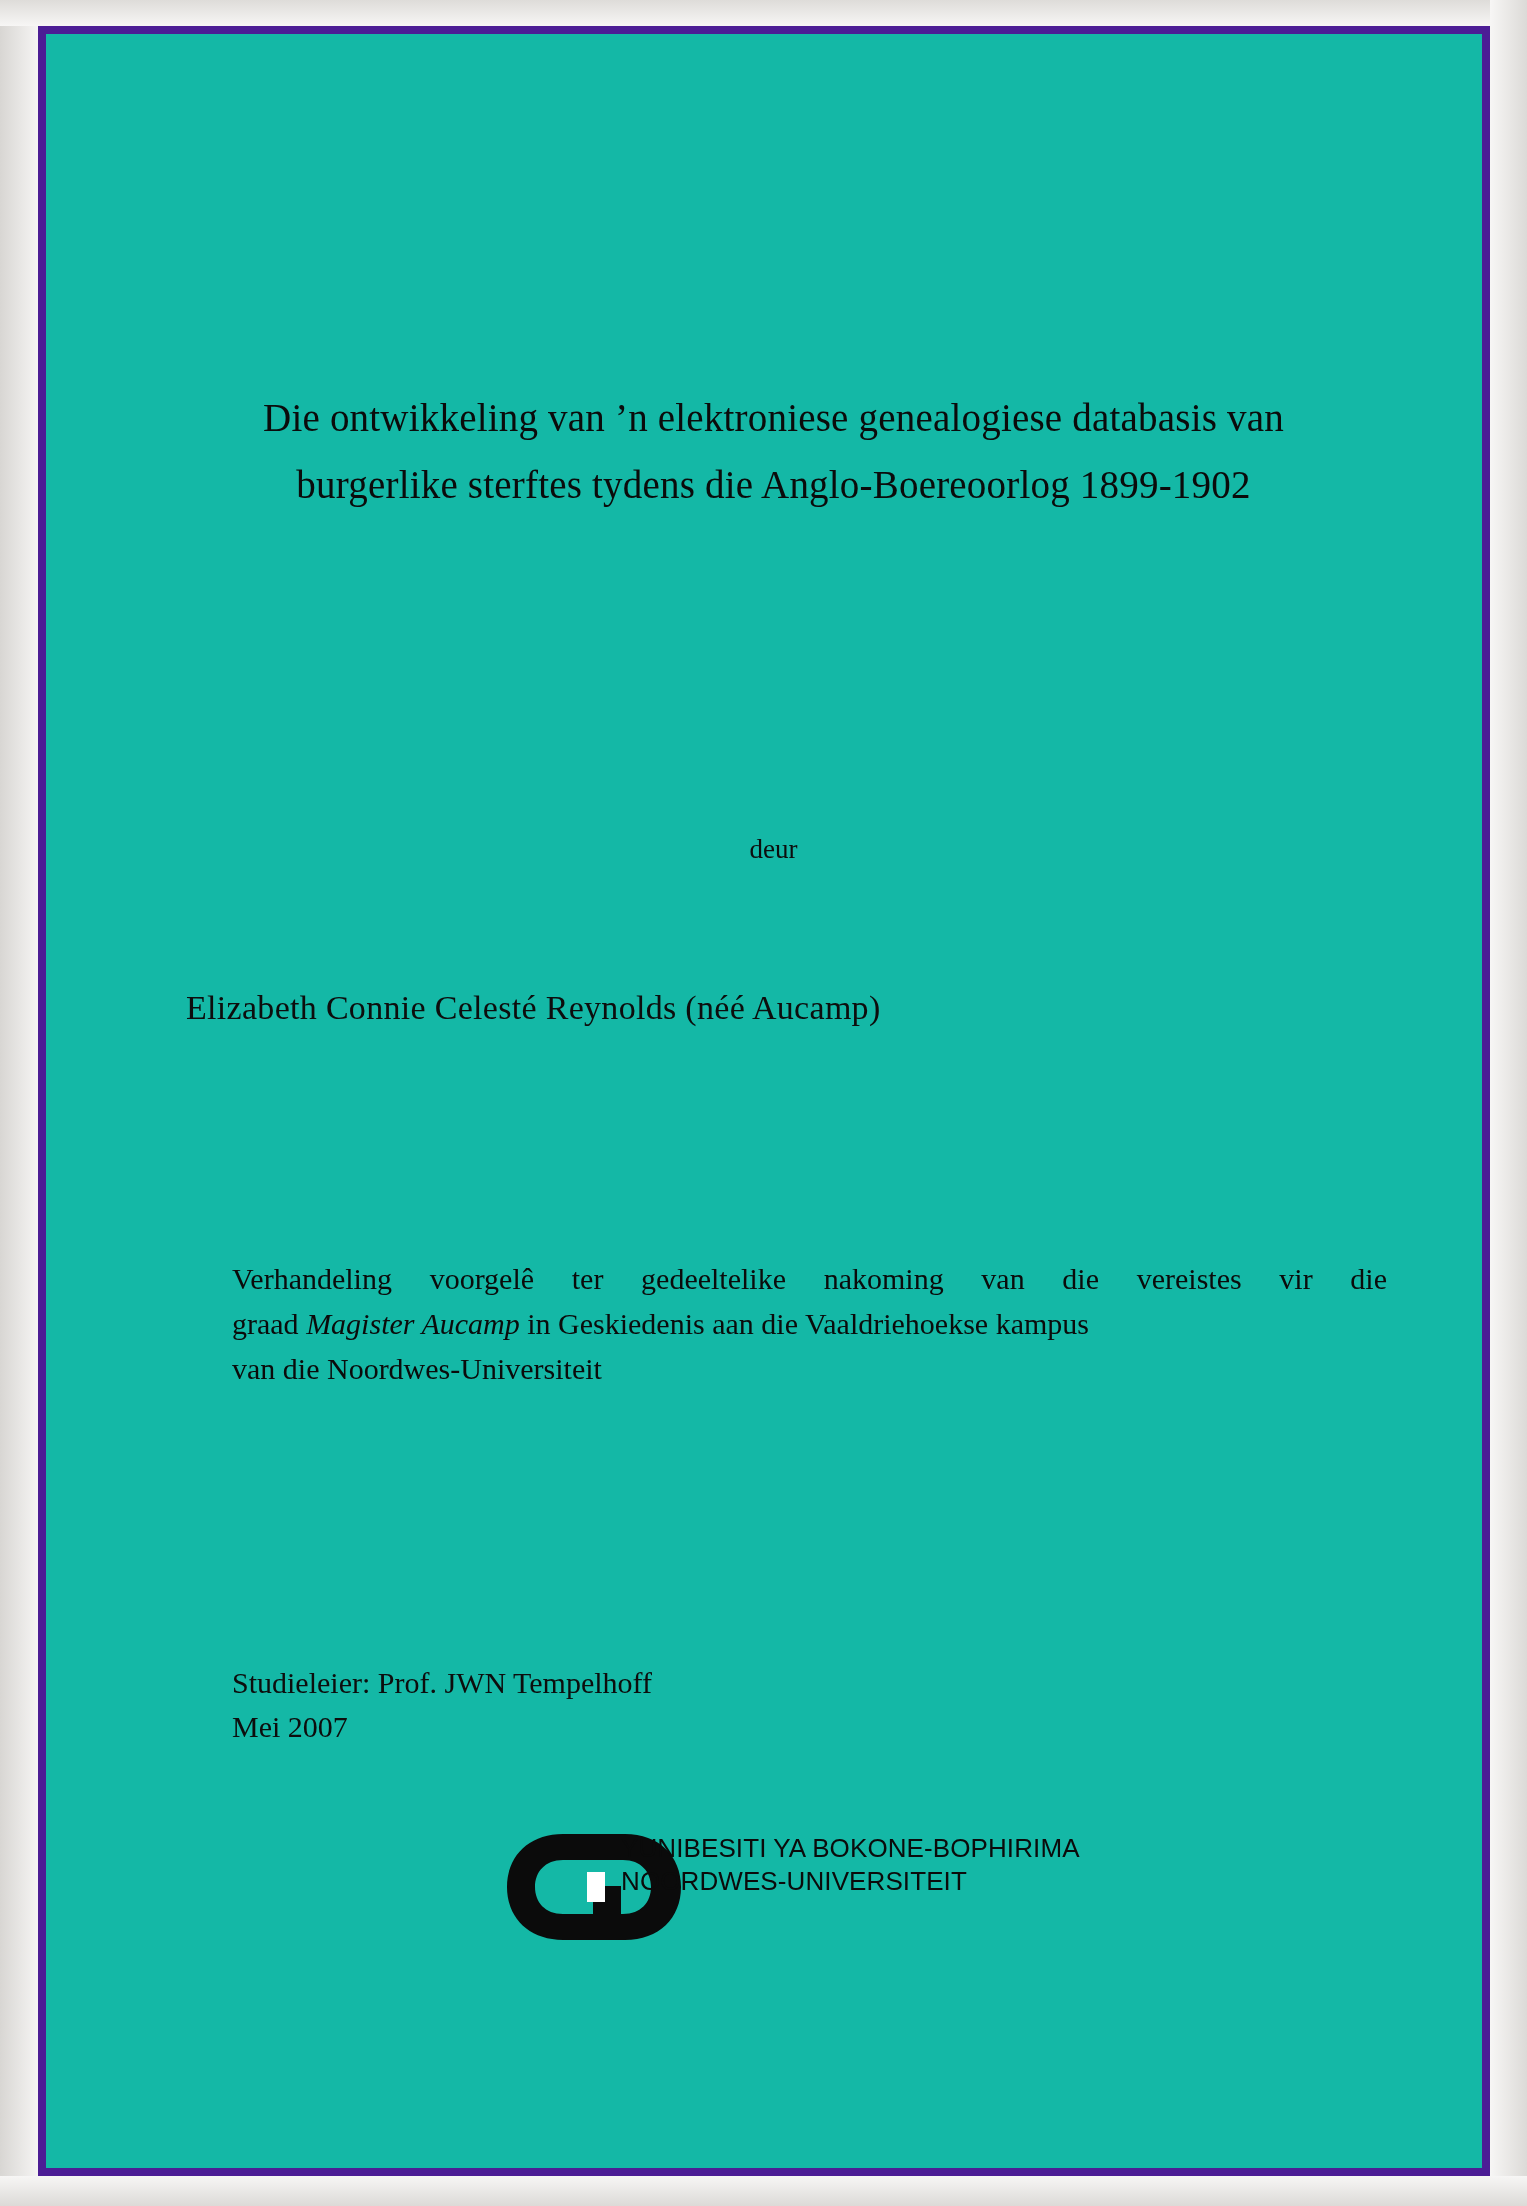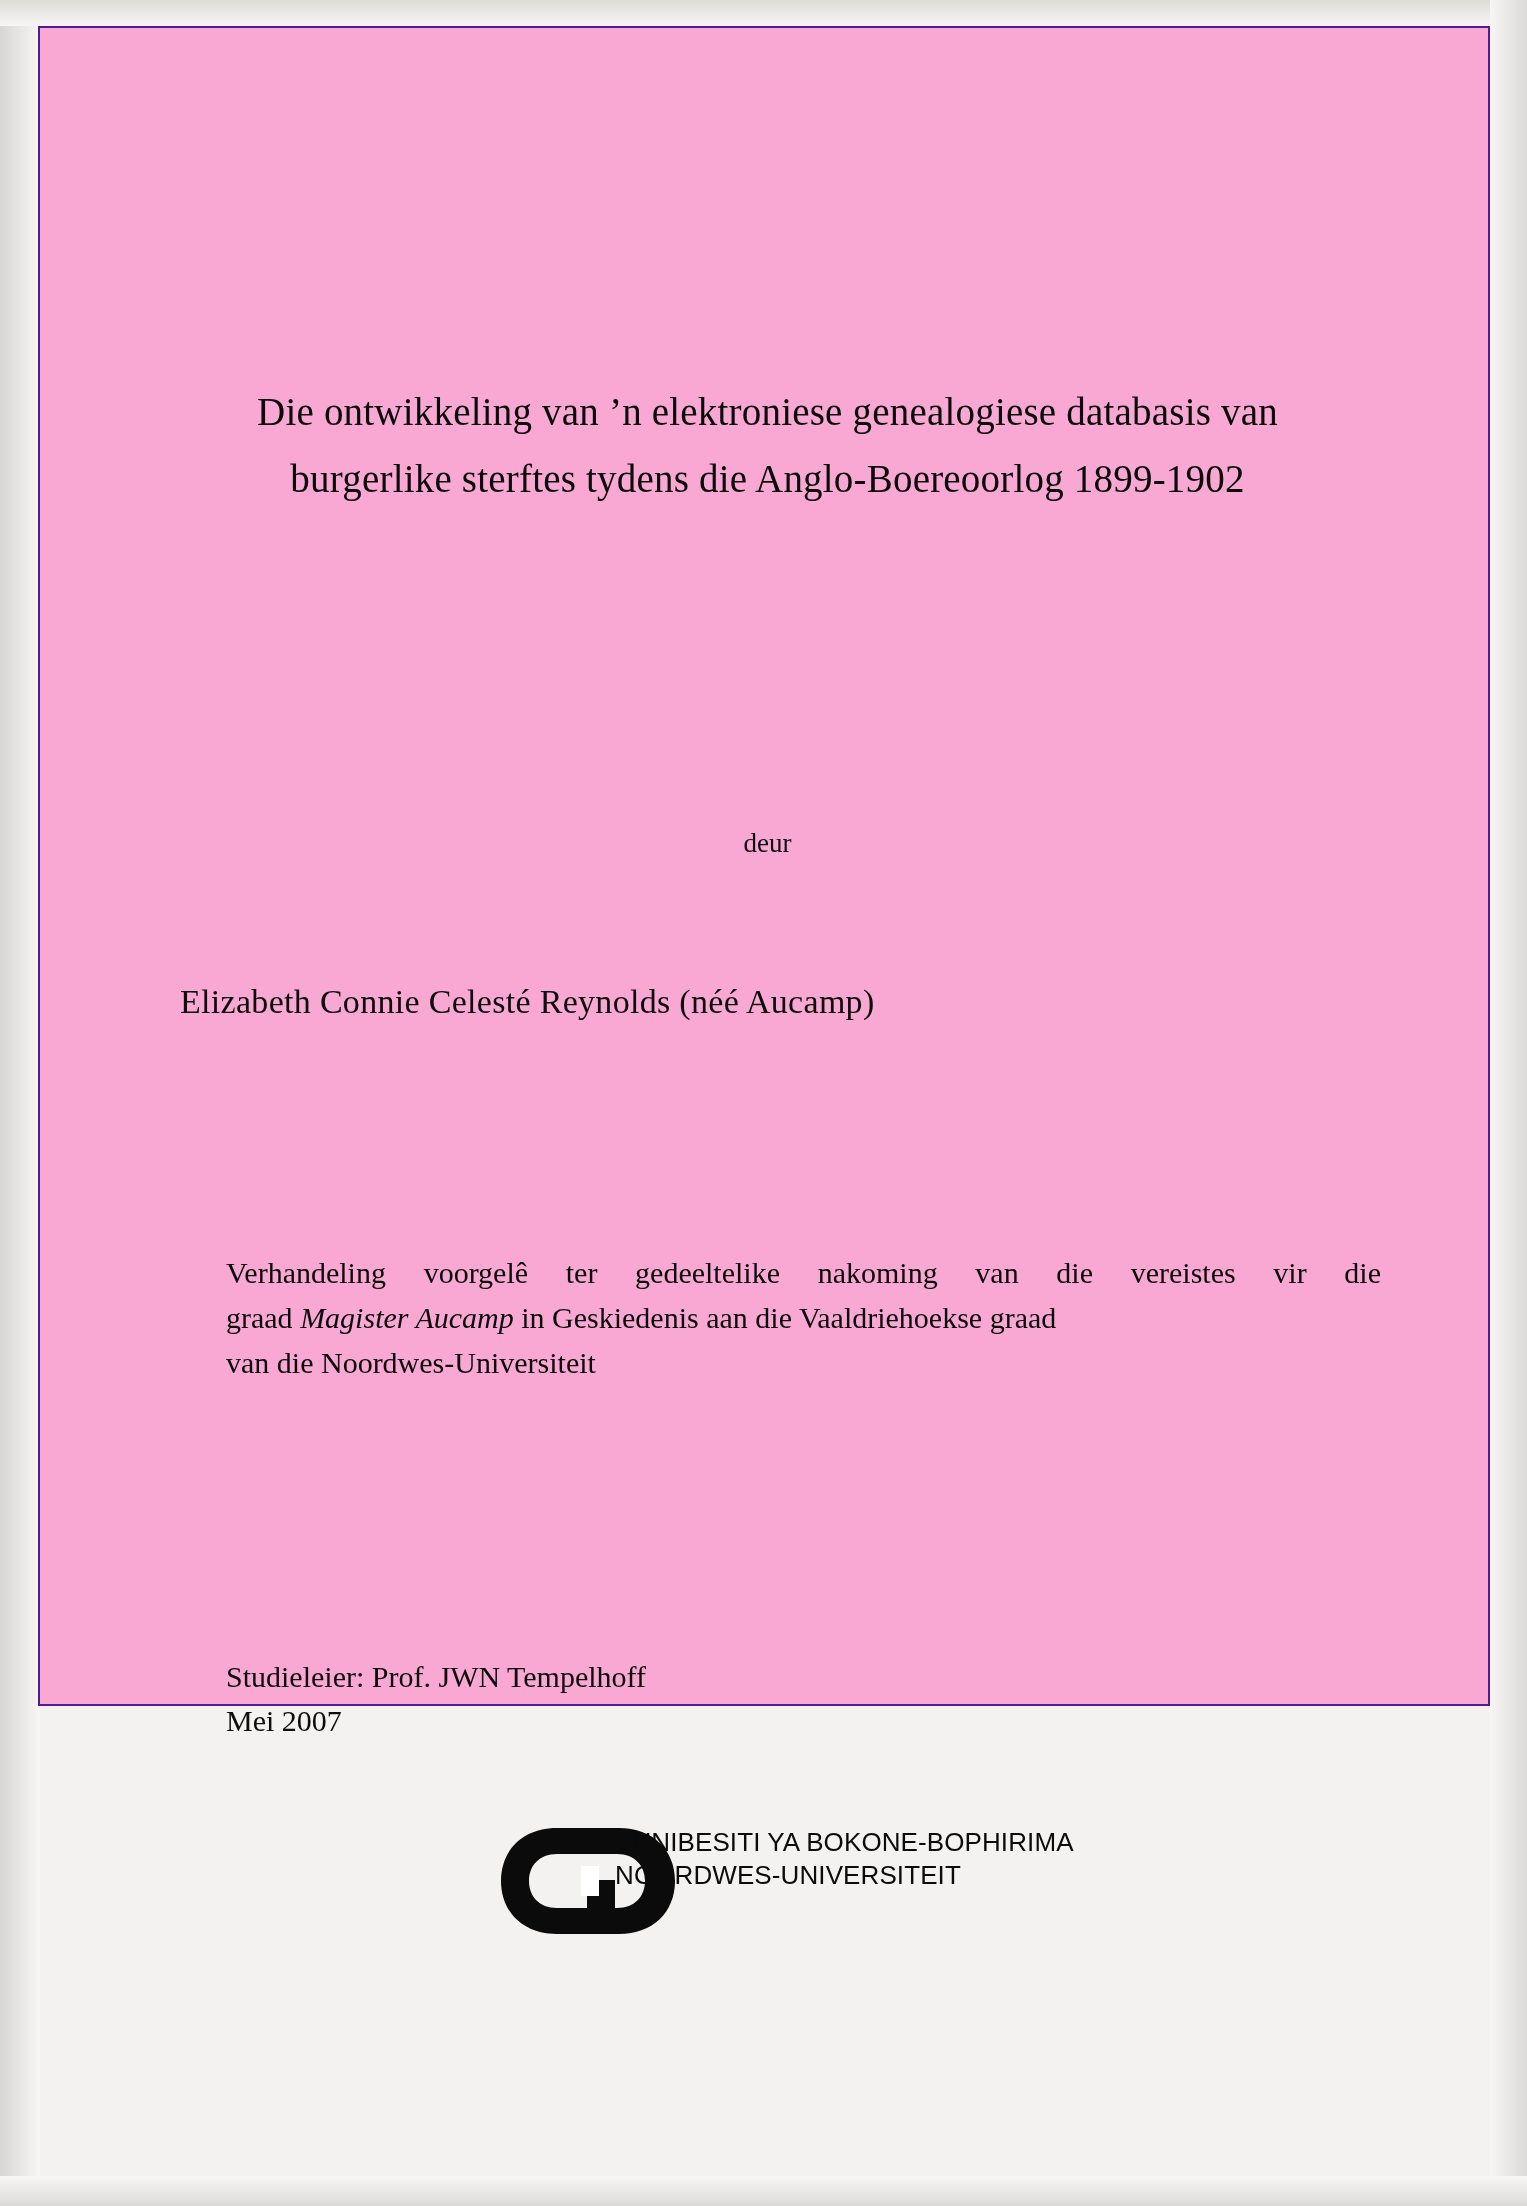--- a/index.html
+++ b/index.html
@@ -24,23 +24,23 @@
     height: 2206px;
     background: #f3f2f0;
   }
 
   
   .page-border {
     position: absolute;
     left: 38px;
     top: 26px;
     width: 1452px;
-    height: 1680px;
-    border: 2px solid #4c1d95;
-    background: #f9a8d4;
+    height: 2150px;
+    border: 8px solid #4c1d95;
+    background: #14b8a6;
     box-sizing: border-box;
   }
 
   .page-inner {
     position: absolute;
     left: 0; top: 0;
     width: 100%;
     height: 100%;
   }
 
@@ -177,21 +177,21 @@
       <div class="title-line">Die ontwikkeling van ’n elektroniese genealogiese databasis van</div>
       <div class="title-line">burgerlike sterftes tydens die Anglo-Boereoorlog 1899-1902</div>
     </div>
 
     <div class="byline-label">deur</div>
 
     <div class="author">Elizabeth Connie Celesté Reynolds (néé Aucamp)</div>
 
     <div class="degree-block">
       <div class="degree-line-1">Verhandeling voorgelê ter gedeeltelike nakoming van die vereistes vir die</div>
-      <div class="degree-line-2"><span>graad </span><span class="italic">Magister Aucamp</span><span> in Geskiedenis aan die Vaaldriehoekse graad</span></div>
+      <div class="degree-line-2"><span>graad </span><span class="italic">Magister Aucamp</span><span> in Geskiedenis aan die Vaaldriehoekse kampus</span></div>
       <div class="degree-line-3">van die Noordwes-Universiteit</div>
     </div>
 
     <div class="supervisor-block">
       <div>Studieleier: Prof. JWN Tempelhoff</div>
       <div>Mei 2007</div>
     </div>
 
     <div class="logo-area">
       <div class="logo-mark">

